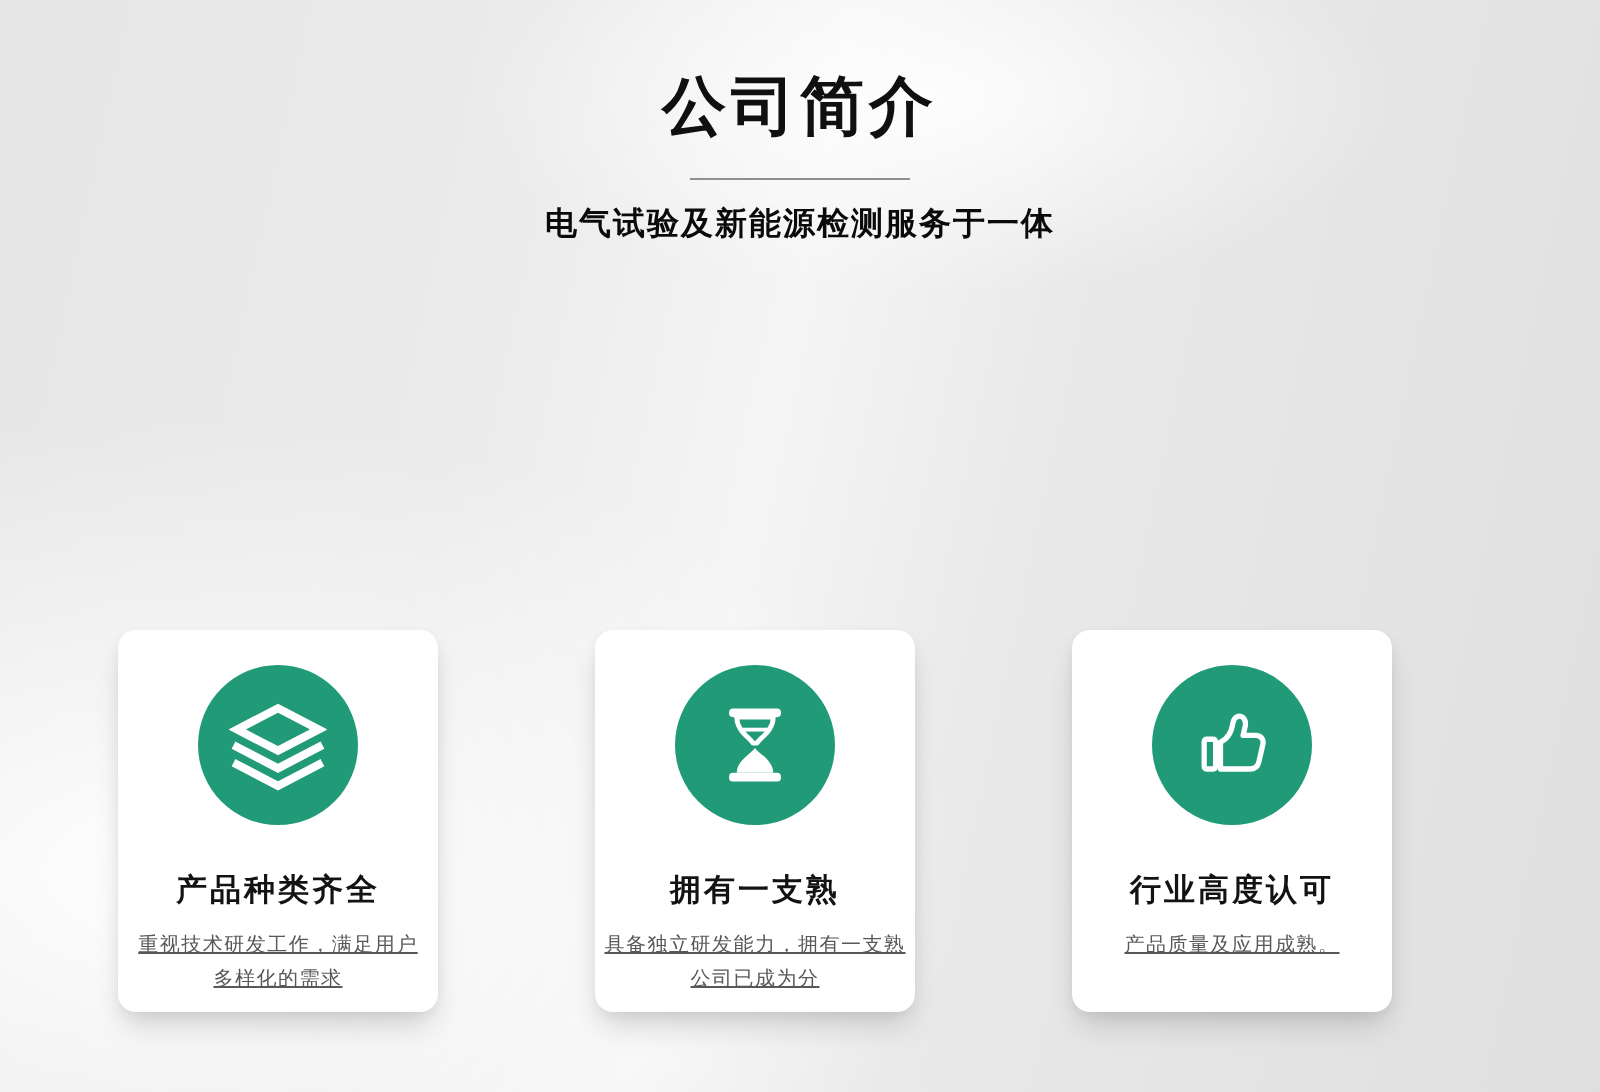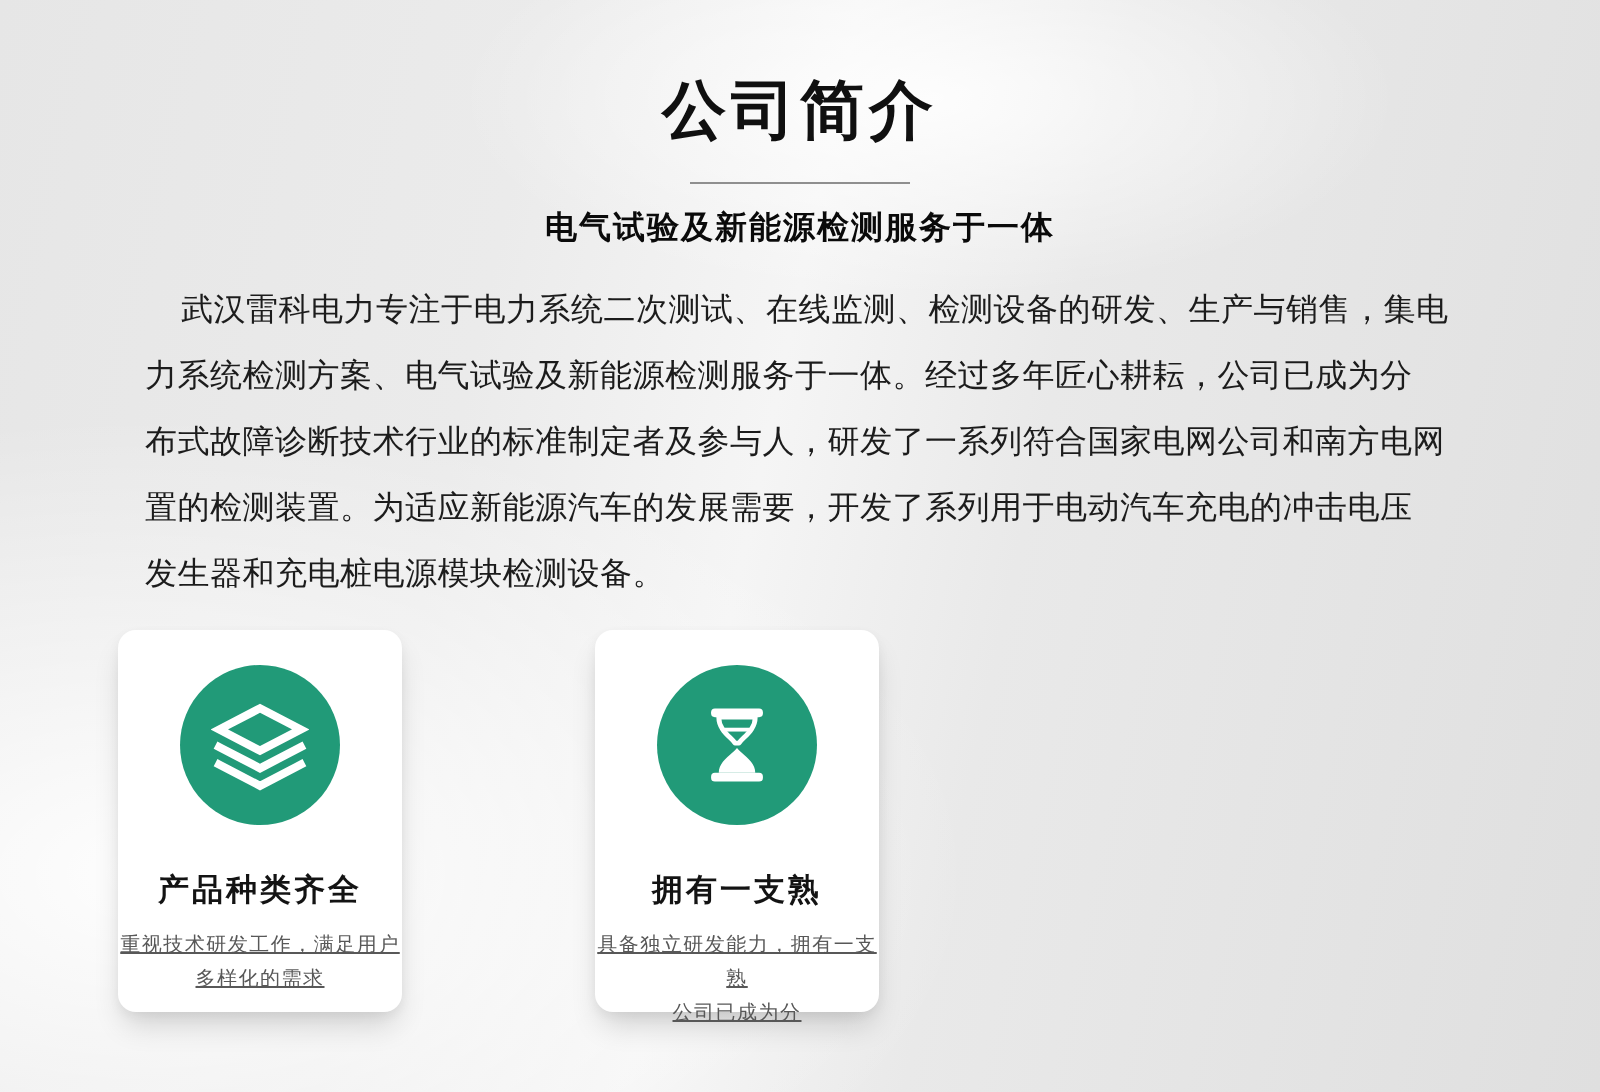--- a/index.html
+++ b/index.html
@@ -12,28 +12,27 @@
     position: relative;
     width: 1600px;
     height: 1092px;
     overflow: hidden;
     background:
       radial-gradient(42% 26% at 58% 9%, rgba(255,255,255,0.85) 0%, rgba(255,255,255,0) 70%),
       radial-gradient(85% 70% at 10% 80%, rgba(255,255,255,0.95) 0%, rgba(255,255,255,0) 60%),
       linear-gradient(102deg, #e6e6e6 0%, #ebebeb 30%, #f5f5f5 47%, #e9e9e9 62%, #dfdfdf 100%);
   }
   .page-title {
-    padding-top: 48px;
+    padding-top: 60px;
     text-align: center;
     font-size: 64px;
     line-height: 92px;
     font-weight: 700;
     letter-spacing: 5px;
     color: #101010;
-    margin-top: 16px;
   }
   .title-divider {
     width: 220px;
     height: 2px;
     margin: 26px auto 0;
     background: #8f8f8f;
   }
   .page-subtitle {
     margin-top: 22px;
     text-align: center;
@@ -50,21 +49,21 @@
     color: #1c1c1c;
   }
   .intro-line {
     line-height: 66px;
     white-space: nowrap;
   }
   .intro-line.indent { padding-left: 36px; }
   .card {
     position: absolute;
     top: 630px;
-    width: 284px;
+    width: 320px;
     height: 382px;
     background: #ffffff;
     border-radius: 18px;
     box-shadow: 0 18px 30px -6px rgba(0,0,0,0.16), 0 4px 12px rgba(0,0,0,0.05);
   }
   .card.c0 { left: 118px; }
   .card.c1 { left: 595px; }
   .card.c2 { left: 1072px; }
   .icon-circle {
     width: 160px;
@@ -98,27 +97,20 @@
 </style>
 </head>
 <body>
 
 <div class="page">
 
   <div class="page-title">公司简介</div>
   <div class="title-divider"></div>
   <div class="page-subtitle">电气试验及新能源检测服务于一体</div>
 
-  <div class="intro">
-    <div class="intro-line indent">武汉雷科电力专注于电力系统二次测试、在线监测、检测设备的研发、生产与销售，集电</div>
-    <div class="intro-line">力系统检测方案、电气试验及新能源检测服务于一体。经过多年匠心耕耘，公司已成为分</div>
-    <div class="intro-line">布式故障诊断技术行业的标准制定者及参与人，研发了一系列符合国家电网公司和南方电网</div>
-    <div class="intro-line">置的检测装置。为适应新能源汽车的发展需要，开发了系列用于电动汽车充电的冲击电压</div>
-    <div class="intro-line">发生器和充电桩电源模块检测设备。</div>
-  </div>
 
   <div class="card c0">
     <div class="icon-circle">
       <span>
         <svg width="98" height="98" viewBox="0 0 24 24" fill="none" stroke="#ffffff" stroke-width="2" stroke-linejoin="miter" stroke-linecap="square">
           <polygon points="12 3 2 8.2 12 13.4 22 8.2 12 3"></polygon>
           <polyline points="2 12.5 12 17.7 22 12.5"></polyline>
           <polyline points="2 16.8 12 22 22 16.8"></polyline>
         </svg>
       </span>
@@ -142,14 +134,29 @@
         </svg>
       </span>
     </div>
     <div class="card-title">拥有一支熟</div>
     <div class="card-desc">
       <div>具备独立研发能力，拥有一支熟</div>
       <div>公司已成为分</div>
     </div>
   </div>
 
+  <div class="card c2">
+    <div class="icon-circle">
+      <span>
+        <svg width="96" height="96" viewBox="0 0 100 100" fill="none" stroke="#ffffff" stroke-width="5.5" stroke-linejoin="round" stroke-linecap="round">
+          <rect x="21" y="44" width="12" height="31" rx="2.5"></rect>
+          <path d="M38 75 V47 C45 44 49.5 37 51 27 C52 20.5 57.5 18.5 61 21 C64 23.2 64.5 27.5 63.5 32 L61.5 40 H75 C80 40 83.3 44.2 82.2 49 L78 67.5 C76.9 72.3 73.5 75 68.5 75 Z"></path>
+        </svg>
+      </span>
+    </div>
+    <div class="card-title">行业高度认可</div>
+    <div class="card-desc">
+      <div>产品质量及应用成熟。</div>
+      <div></div>
+    </div>
+  </div>
 
 </div>
 
 </body></html>

